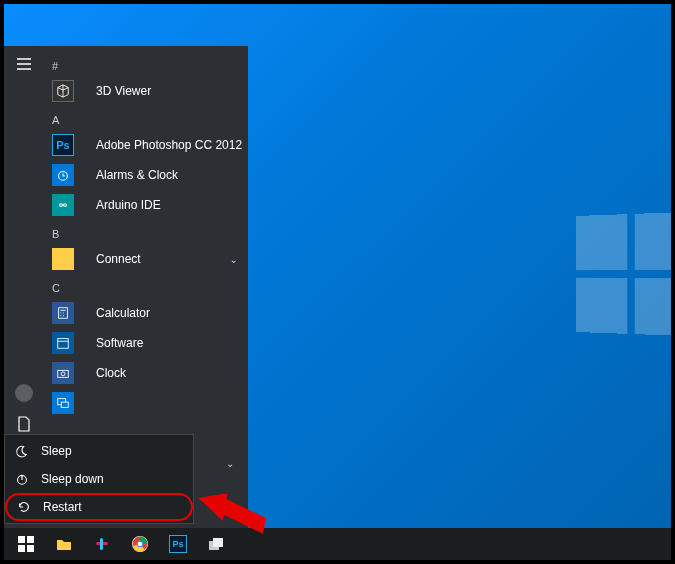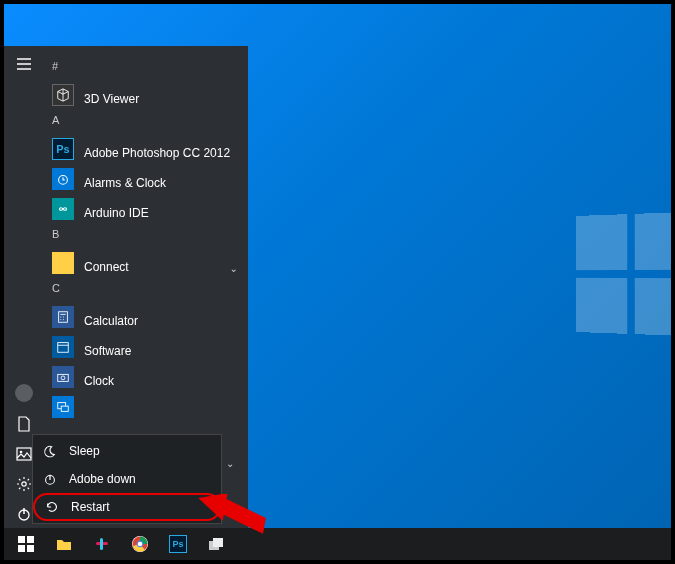--- a/index.html
+++ b/index.html
@@ -10,26 +10,26 @@
 
   .start-menu { position: absolute; left: 0; top: 42px; width: 244px; height: 490px; background: #2c2f33; color: #fff; font-size: 12px; display: flex; }
   .rail { width: 40px; display: flex; flex-direction: column; justify-content: space-between; padding: 10px 0 8px 0; align-items: center; }
   .rail-top, .rail-bottom { display: flex; flex-direction: column; align-items: center; gap: 18px; }
   .rail-bottom { gap: 14px; margin-bottom: 6px; }
   .rail svg, .rail .glyph { width: 16px; height: 16px; fill: #fff; color: #fff; }
   .avatar { width: 18px; height: 18px; border-radius: 50%; background: #5a5d61; }
 
   .apps { flex: 1; padding: 6px 0 0 4px; overflow: hidden; }
   .letter { color: #ccc; font-size: 11px; padding: 8px 4px 4px 4px; }
-  .app-item { display: flex; align-items: flex-end; height: 30px; padding-left: 4px; gap: 10px; cursor: pointer; }
+  .app-item { display: flex; align-items: center; height: 30px; padding-left: 4px; gap: 22px; cursor: pointer; }
   .app-icon { width: 22px; height: 22px; display: flex; align-items: center; justify-content: center; font-size: 11px; color: #fff; border: 1px solid #666; background: #333; }
   .app-label { font-size: 12px; color: #fff; flex: 1; }
   .chev { margin-right: 10px; color: #ccc; font-size: 10px; }
 
-  .power-popup { position: absolute; left: 0; top: 430px; width: 190px; background: #1f2225; border: 1px solid #444; padding: 2px 0; z-index: 5; margin-left: 28px; }
+  .power-popup { position: absolute; left: 0; top: 430px; width: 190px; background: #1f2225; border: 1px solid #444; padding: 2px 0; z-index: 5; }
   .power-item { display: flex; align-items: center; height: 28px; padding: 0 10px; gap: 12px; cursor: pointer; font-size: 12px; color: #fff; position: relative; }
   .power-item svg { width: 14px; height: 14px; }
   .highlight { border: 2.5px solid #e60000; border-radius: 14px; }
 
   .taskbar { position: absolute; left: 0; bottom: 0; width: 100%; height: 32px; background: #1b1d1f; display: flex; align-items: center; padding-left: 4px; gap: 2px; }
   .tb-btn { width: 36px; height: 30px; display: flex; align-items: center; justify-content: center; cursor: pointer; }
   .tb-btn svg { width: 18px; height: 18px; }
 
   .arrow { position: absolute; left: 192px; top: 490px; z-index: 10; }
 
@@ -179,21 +179,21 @@
       <svg viewBox="0 0 16 16">
           <path d="M10 3a6 6 0 1 0 3 9 5 5 0 0 1-3-9z" fill="none" stroke="#fff" stroke-width="1.2"></path>
         </svg>
       <span>Sleep</span>
     </div>
     <div class="power-item">
       <svg viewBox="0 0 16 16">
           <circle cx="8" cy="9" r="5" fill="none" stroke="#fff" stroke-width="1.2"></circle>
           <path d="M8 3v6" stroke="#fff" stroke-width="1.4"></path>
         </svg>
-      <span>Adobe down</span>
+      <span>Sleep down</span>
     </div>
     <div class="power-item highlight">
       <svg viewBox="0 0 16 16">
           <path d="M3 8a5 5 0 1 1 1.5 3.5M3 8V4M3 8h4" fill="none" stroke="#fff" stroke-width="1.3"></path>
         </svg>
       <span>Restart</span>
     </div>
   </div>
 
   <svg class="arrow" width="70" height="50" viewBox="0 0 70 50">

